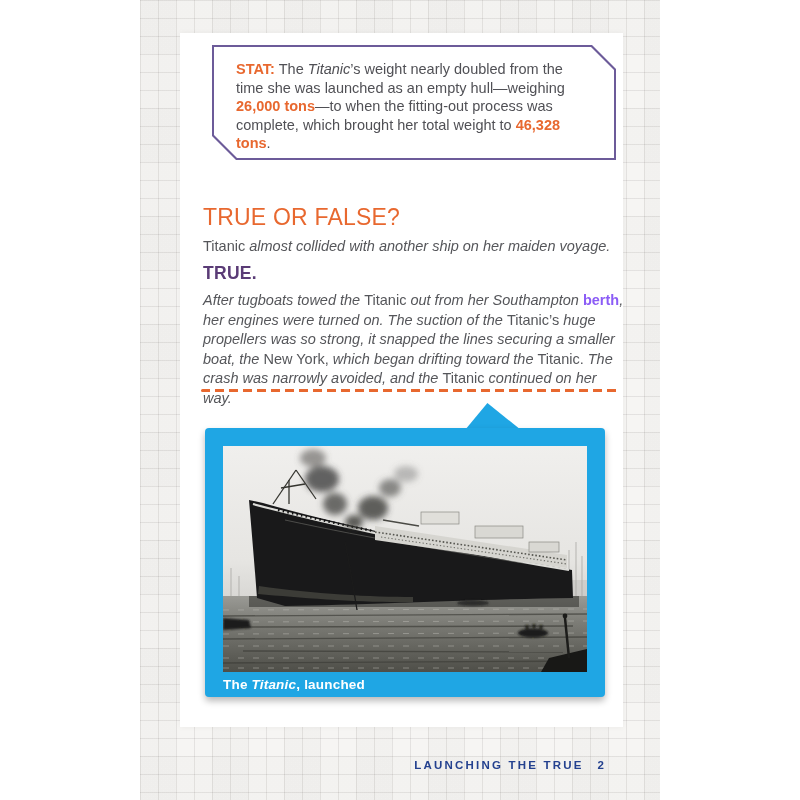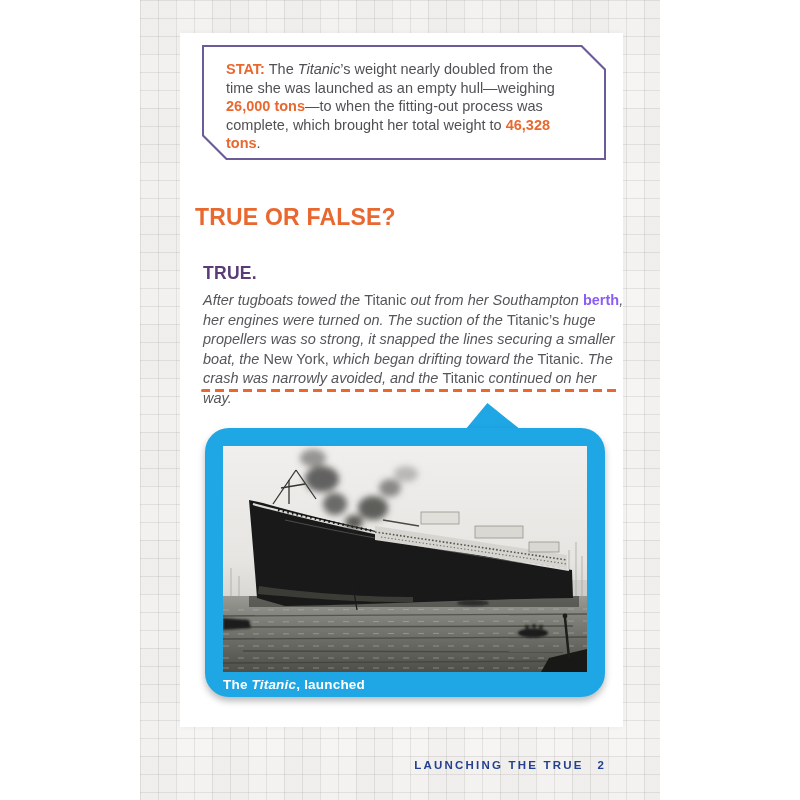--- a/index.html
+++ b/index.html
@@ -23,37 +23,37 @@
   }
 
   
   .panel{
     position:absolute;left:180px;top:33px;width:443px;height:694px;
     background:#ffffff;box-shadow:0 0 6px rgba(0,0,0,0.05);
   }
 
   
   .stat-box{
-    position:absolute;left:22px;top:12px;width:404px;height:115px;
+    position:absolute;left:32px;top:12px;width:404px;height:115px;
     background:#6C5B99;
     clip-path:polygon(0 0, calc(100% - 24px) 0, 100% 24px, 100% 100%, 24px 100%, 0 calc(100% - 24px));
   }
   .stat-inner{
     position:absolute;inset:2px;background:#ffffff;box-sizing:border-box;
     clip-path:polygon(0 0, calc(100% - 23px) 0, 100% 23px, 100% 100%, 23px 100%, 0 calc(100% - 23px));
     padding:13px 20px 0 22px;
   }
   .stat-text{margin:0;font-size:14.5px;line-height:18.5px;color:#505055;}
   .stat-label,.stat-num{color:#E8682F;font-weight:bold;}
   .it{font-style:italic;}
   .up{font-style:normal;}
 
   .tof-heading{
-    position:absolute;left:15px;top:172px;margin:0;
-    font-size:23px;line-height:24px;font-weight:bold;color:#E8682F;letter-spacing:0.2px;
+    position:absolute;left:23px;top:172px;margin:0;
+    font-size:23px;line-height:24px;font-weight:normal;color:#E8682F;letter-spacing:0.2px;
   }
   .claim{
     position:absolute;left:23px;top:205px;margin:0;width:420px;
     font-size:14.5px;font-style:italic;color:#55565a;
   }
   .answer-label{
     position:absolute;left:23px;top:230px;margin:0;
     font-size:17.5px;font-weight:bold;color:#5A3B76;letter-spacing:0.3px;text-align:center;
   }
   .answer-body{
@@ -64,21 +64,21 @@
 
   .dashed-rule{
     position:absolute;left:21px;top:356px;width:418px;height:3px;
     background:repeating-linear-gradient(90deg,#E8682F 0 9px, transparent 9px 14px);
     border-radius:2px;
   }
 
   
   .bubble{
     position:absolute;left:25px;top:395px;width:400px;height:269px;
-    background:#1FA6E4;border-radius:24px;
+    background:#1FA6E4;border-radius:4px;
     box-shadow:0 4px 7px rgba(0,0,0,0.28);
   }
   .bubble-tail{
     position:absolute;left:285px;top:370px;width:56px;height:27px;
     background:#1FA6E4;
     clip-path:polygon(40% 0, 100% 100%, 0 100%);
   }
   .photo{
     position:absolute;left:18px;top:18px;width:364px;height:226px;
     background:#e9e9e7;overflow:hidden;
@@ -105,20 +105,21 @@
   <div class="panel">
 
     <div class="stat-box">
       <div class="stat-inner">
         <p class="stat-text"><span class="stat-label">STAT:</span><span> The </span><span class="it">Titanic</span><span>’s weight nearly doubled from the time she was launched as an empty hull—weighing </span><span class="stat-num">26,000 tons</span><span>—to when the fitting-out process was complete, which brought her total weight to </span><span class="stat-num">46,328 tons</span><span>.</span></p>
       </div>
     </div>
 
     <h2 class="tof-heading">TRUE OR FALSE?</h2>
 
+    <p class="claim"><span class="up">Titanic</span><span> almost collided with another ship on her maiden voyage.</span></p>
 
     <h3 class="answer-label">TRUE.</h3>
 
     <p class="answer-body"><span>After tugboats towed the </span><span class="up">Titanic</span><span> out from her Southampton </span><span class="term">berth</span><span>, her engines were turned on. The suction of the </span><span class="up">Titanic’s</span><span> huge propellers was so strong, it snapped the lines securing a smaller boat, the </span><span class="up">New York,</span><span> which began drifting toward the </span><span class="up">Titanic.</span><span> The crash was narrowly avoided, and the </span><span class="up">Titanic</span><span> continued on her way.</span></p>
 
     <div class="dashed-rule"></div>
 
     <div class="bubble-tail"></div>
     <div class="bubble">
       <div class="photo">

